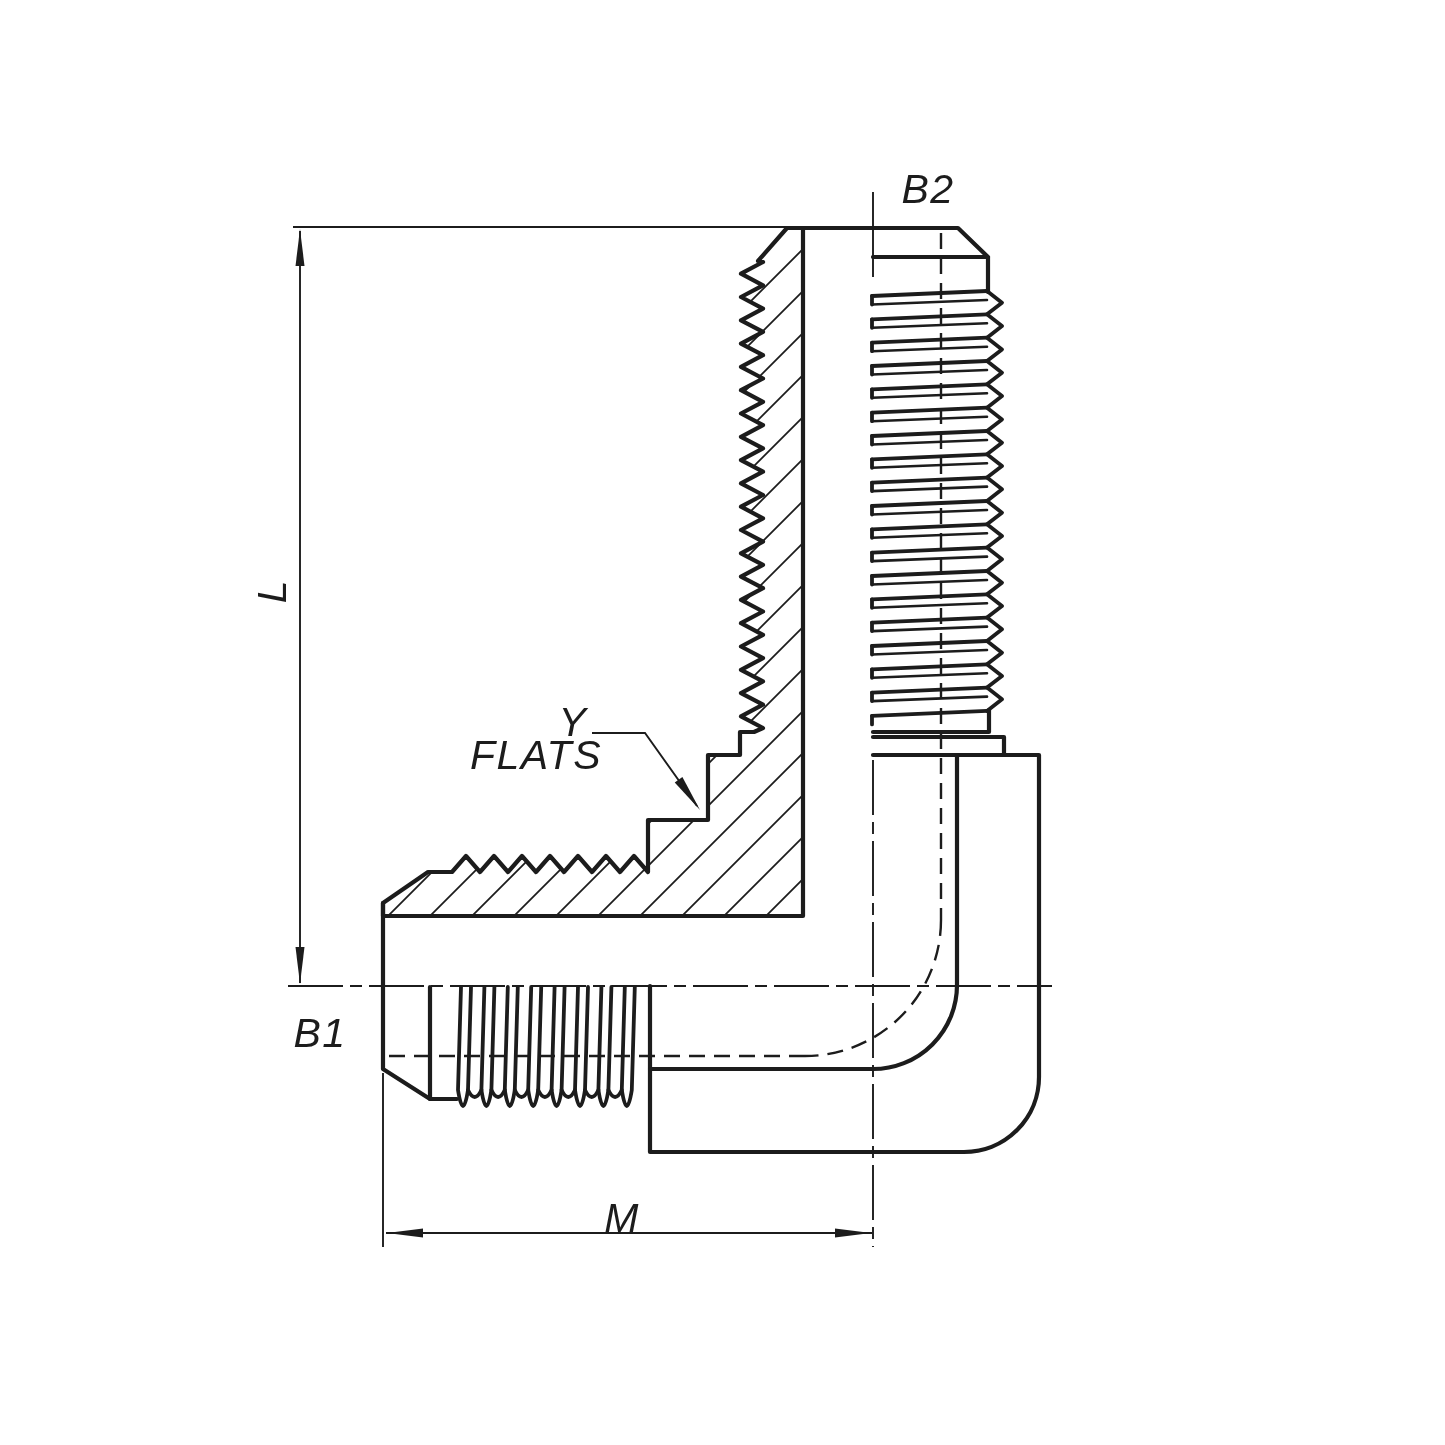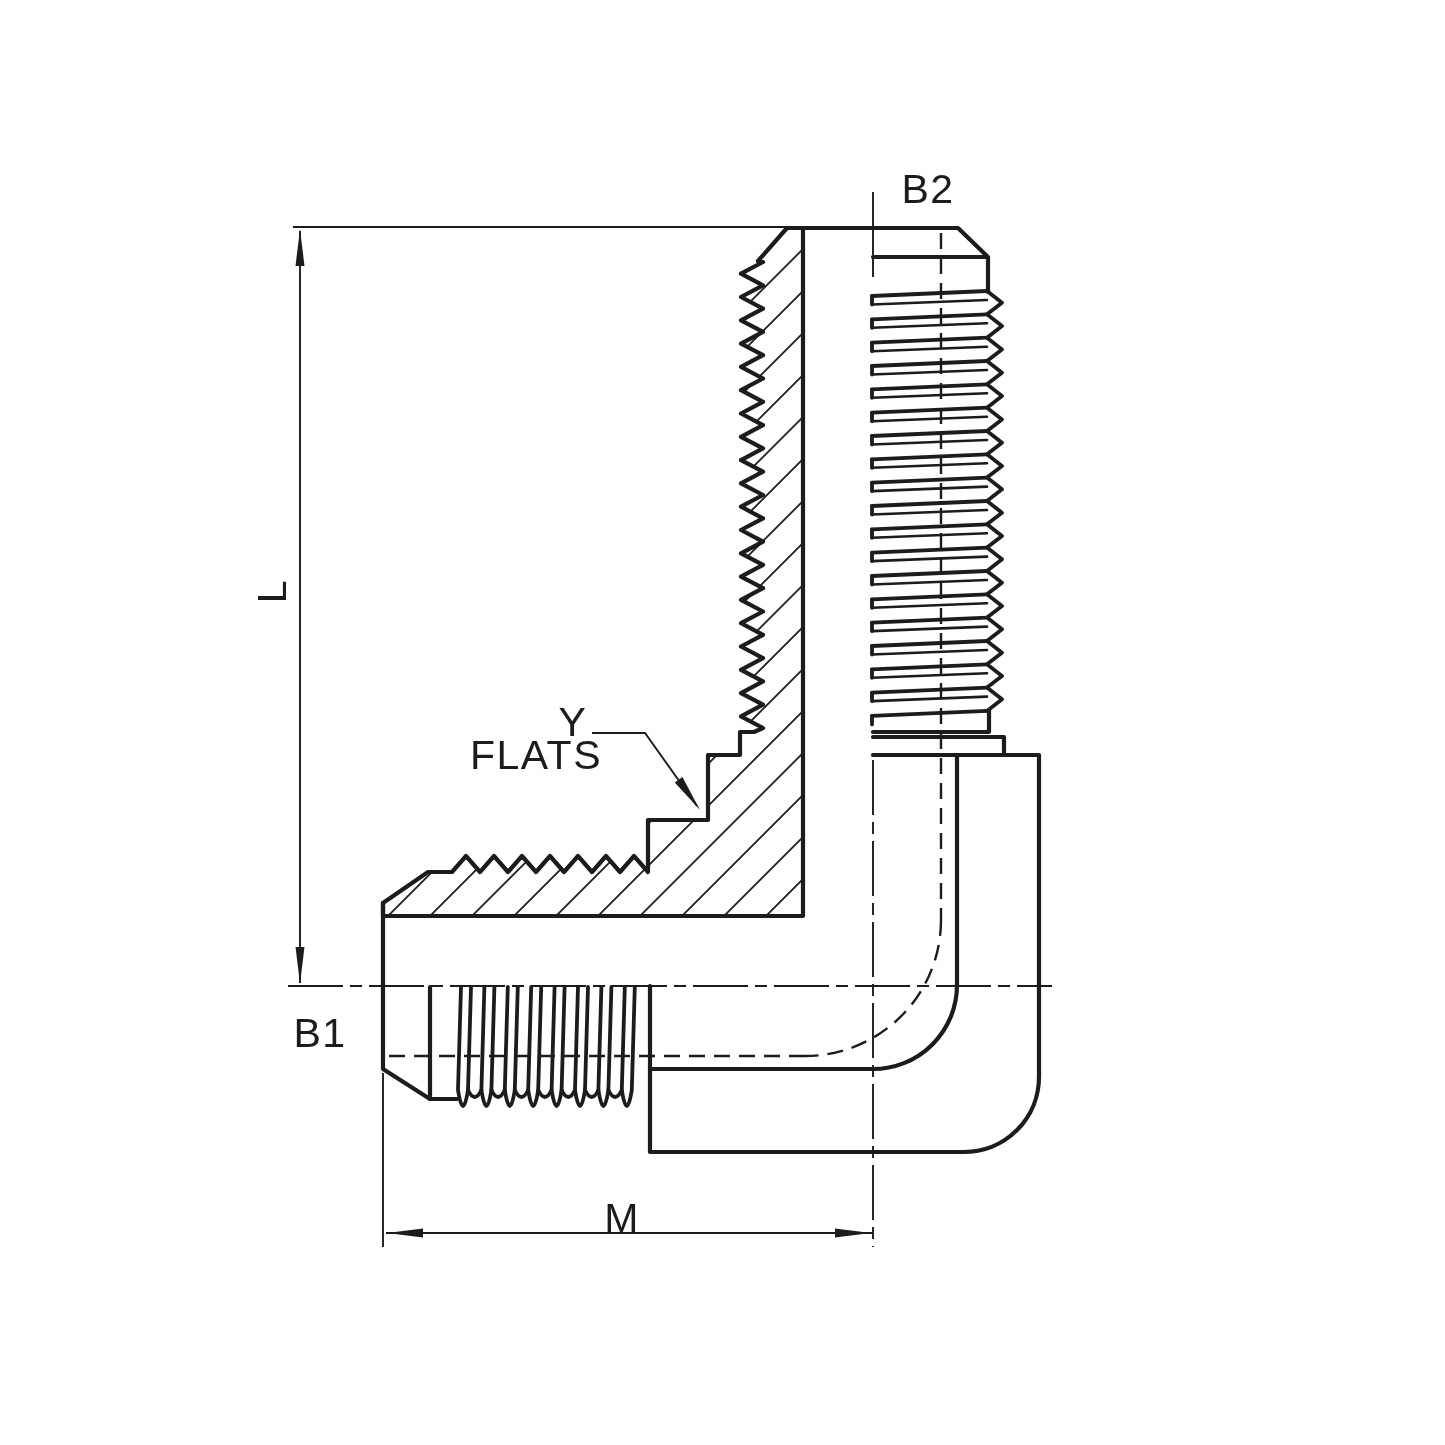--- a/index.html
+++ b/index.html
@@ -1,17 +1,17 @@
 <!DOCTYPE html>
 <html style="--ink: #1c1c1c; --bg: #ffffff;"><head>
 <meta charset="utf-8">
 <style>
   :root{ --ink:#1c1c1c; --bg:#ffffff; }
   html,body{margin:0;padding:0;background:var(--bg);}
-  .stage{width:1445px;height:1445px;background:var(--bg);position:relative;}
+  .stage{width:1445px;height:1445px;background:var(--bg);position:relative;font-style:italic;}
   svg{display:block;}
   .thick{stroke:var(--ink);stroke-width:4.2;fill:none;stroke-linejoin:round;stroke-linecap:round;}
   .med{stroke:var(--ink);stroke-width:3.8;fill:none;stroke-linejoin:round;stroke-linecap:round;}
   .med2{stroke:var(--ink);stroke-width:2.6;fill:none;stroke-linejoin:round;stroke-linecap:round;}
   .thin{stroke:var(--ink);stroke-width:1.9;fill:none;stroke-linecap:butt;}
   .hatch{stroke:var(--ink);stroke-width:1.8;fill:none;}
   .hidden-line{stroke:var(--ink);stroke-width:2.4;fill:none;stroke-dasharray:16 9;}
   .centerline{stroke:var(--ink);stroke-width:1.9;fill:none;stroke-dasharray:55 7 12 7;}
   .arrow{fill:var(--ink);stroke:none;}
   text{font-family:"Liberation Sans","DejaVu Sans",sans-serif;font-size:41px;fill:var(--ink);letter-spacing:1.5px;}

